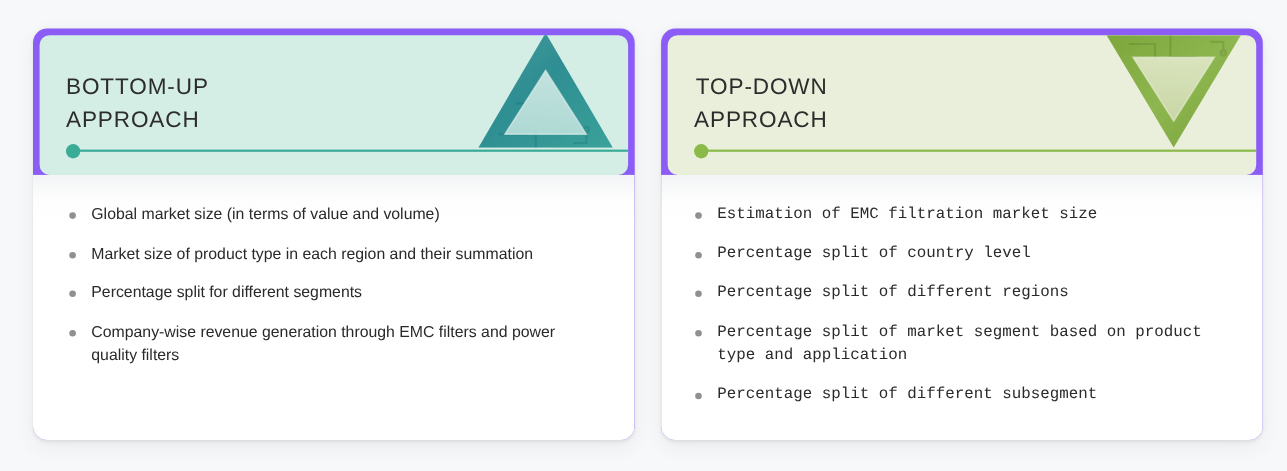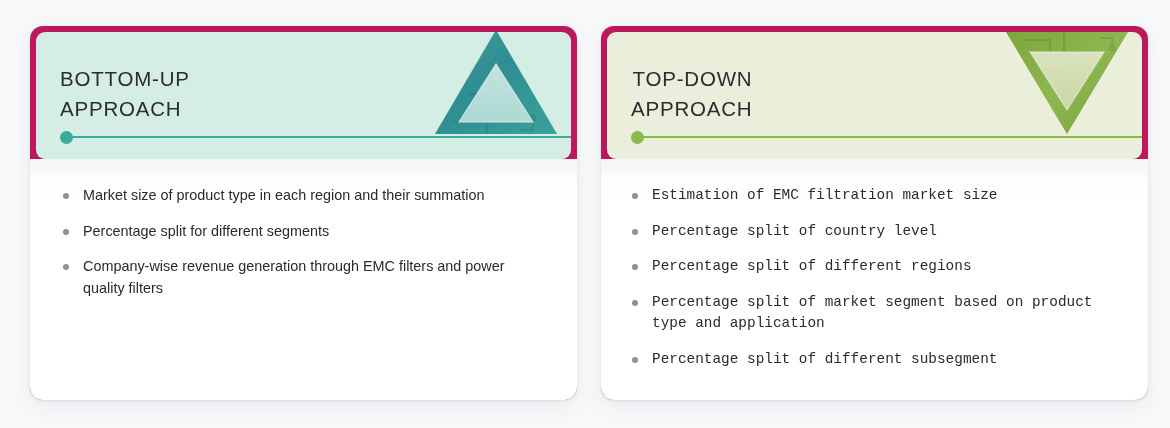--- a/index.html
+++ b/index.html
@@ -23,21 +23,21 @@
     height: 428px;
     display: flex;
     gap: 24px;
     padding: 26px 22px 28px 30px;
   }
 
   
   .card {
     position: relative;
     flex: 1 1 0;
-    background: #be185d;
+    background: #8b5cf6;
     border-radius: 13px;
     box-shadow: 0 1px 3px rgba(60,72,88,0.10),
                 0 6px 18px rgba(60,72,88,0.07);
     display: flex;
     flex-direction: column;
     overflow: hidden;
   }
 
   
   .banner {
@@ -181,20 +181,21 @@
       </div>
 
       <div class="rule teal">
         <span class="dot"></span>
         <span class="line"></span>
       </div>
     </div>
 
     <div class="body">
       <ul class="bullets">
+        <li>Global market size (in terms of value and volume)</li>
         <li>Market size of product type in each region and their summation</li>
         <li>Percentage split for different segments</li>
         <li>Company-wise revenue generation through EMC filters and power quality filters</li>
       </ul>
     </div>
   </div>
 
   <div class="card card-right">
 
     <div class="banner green">

